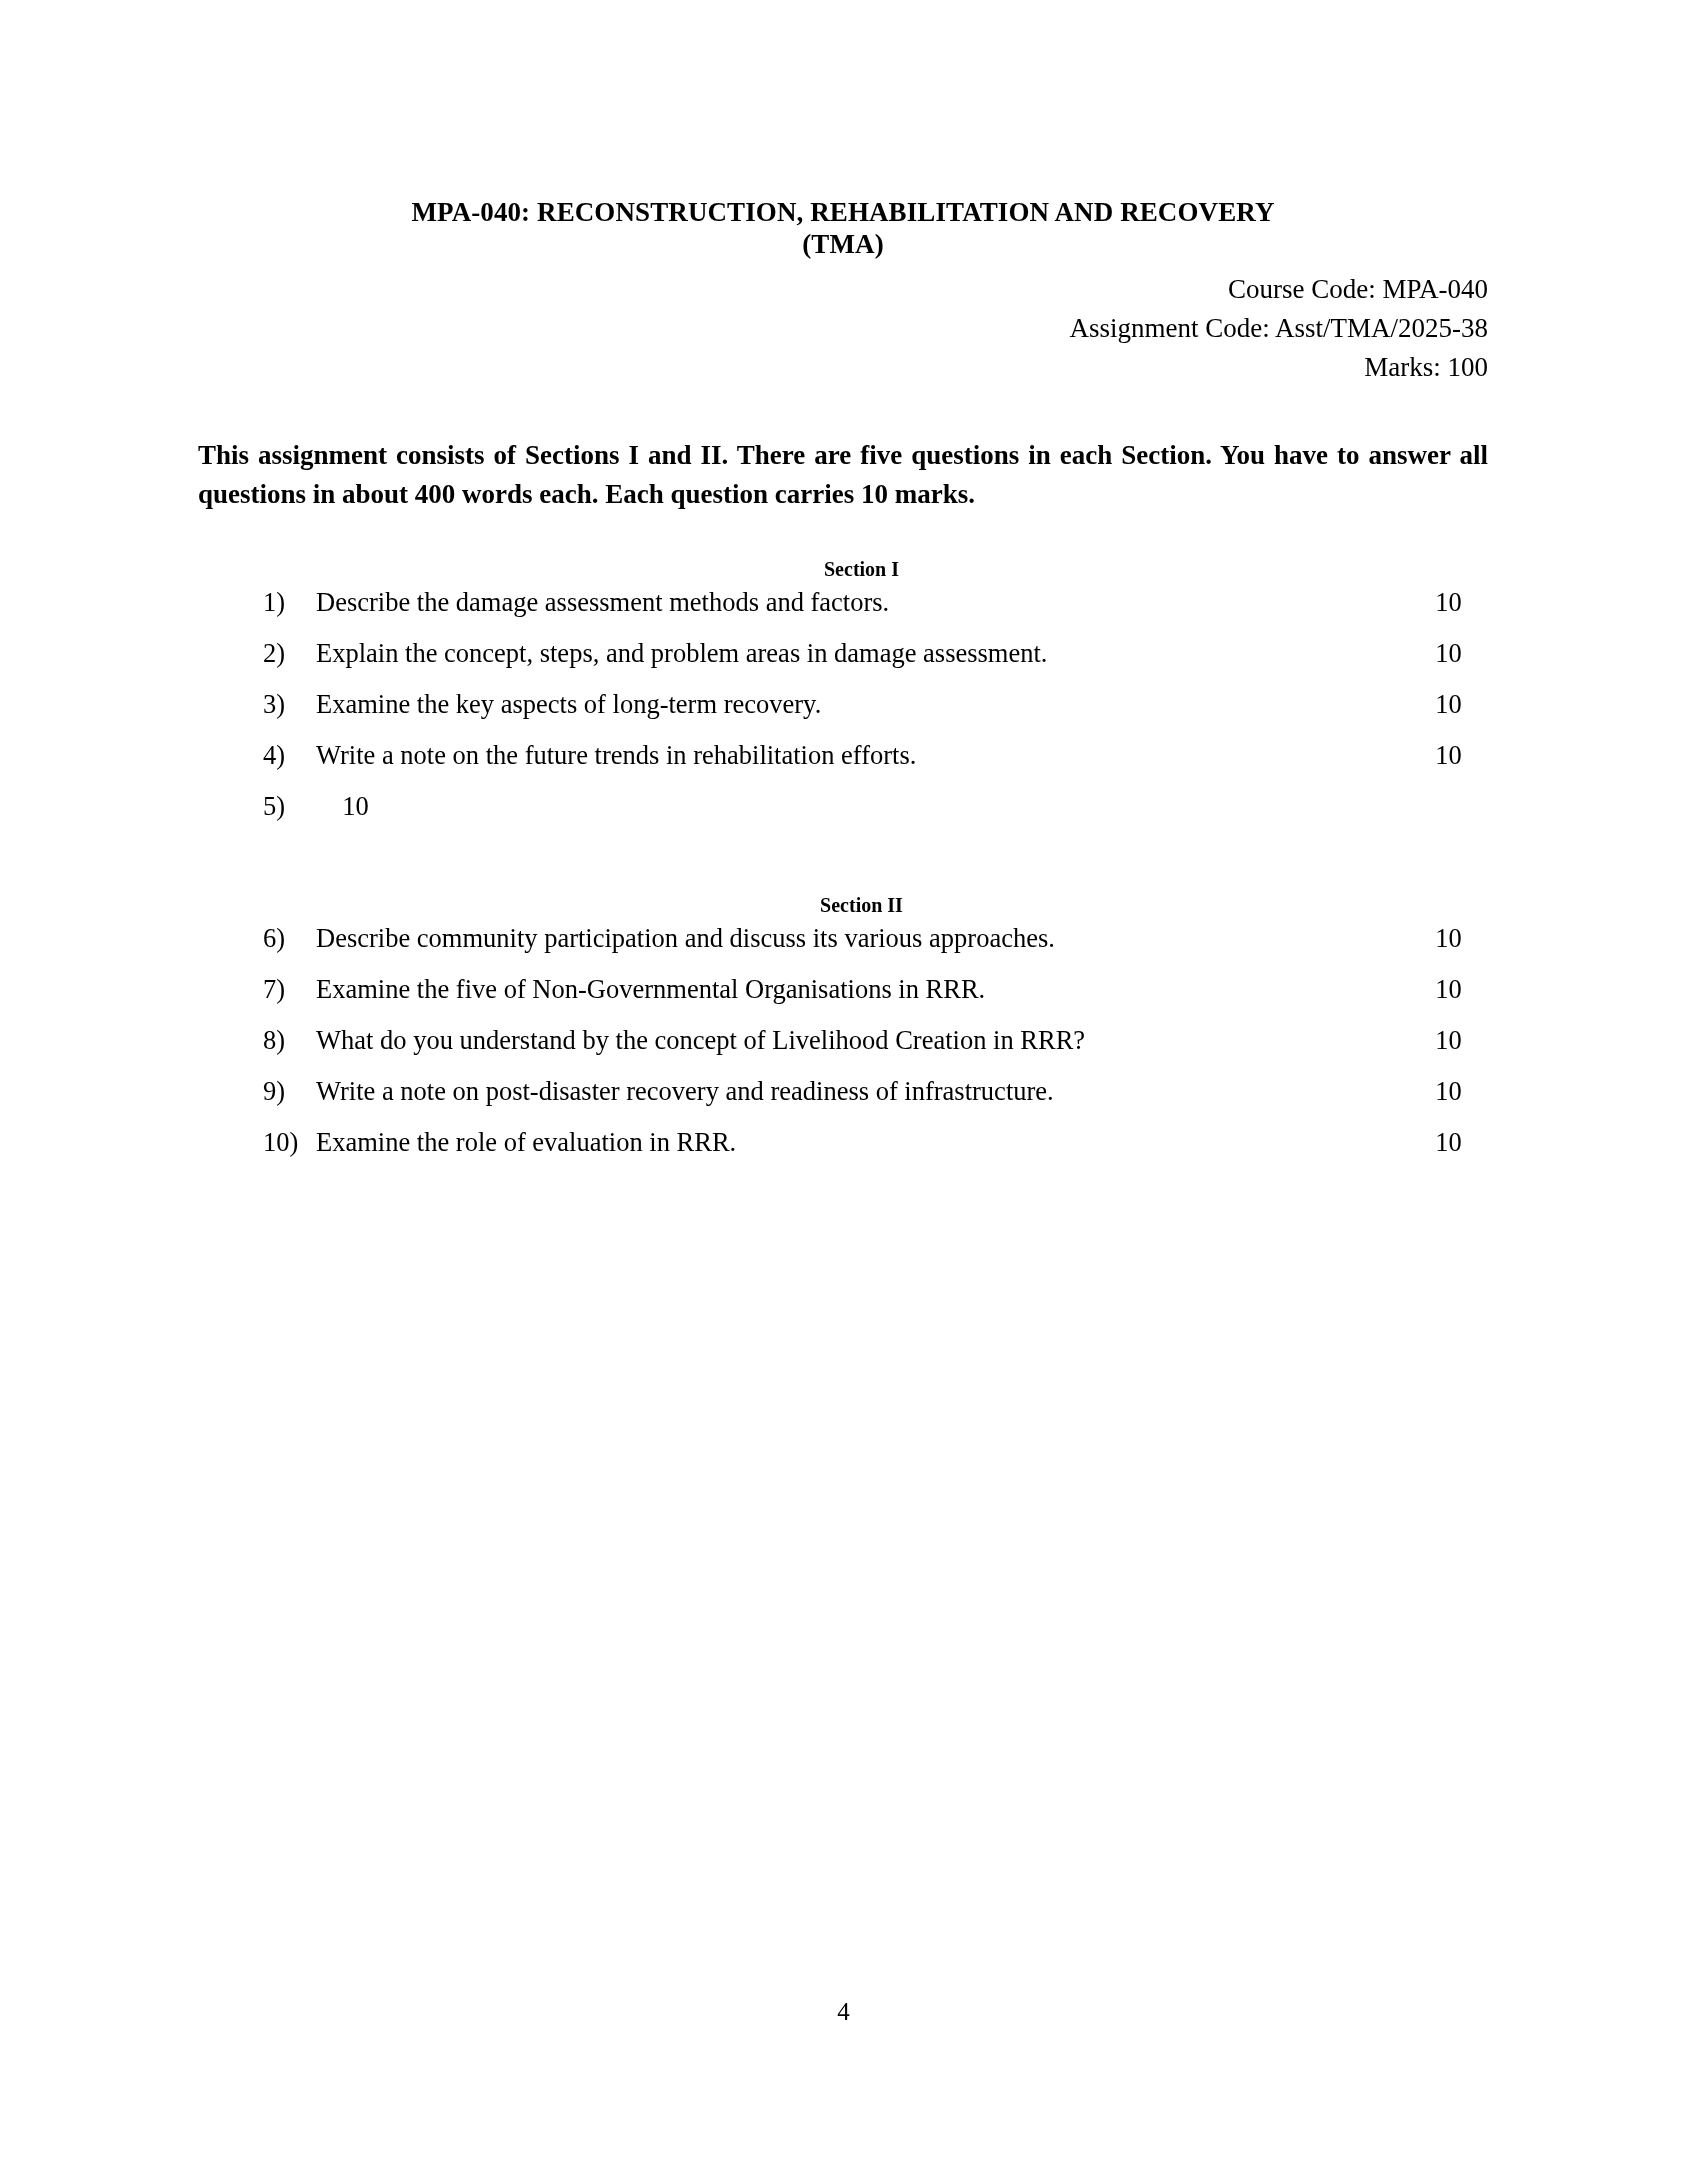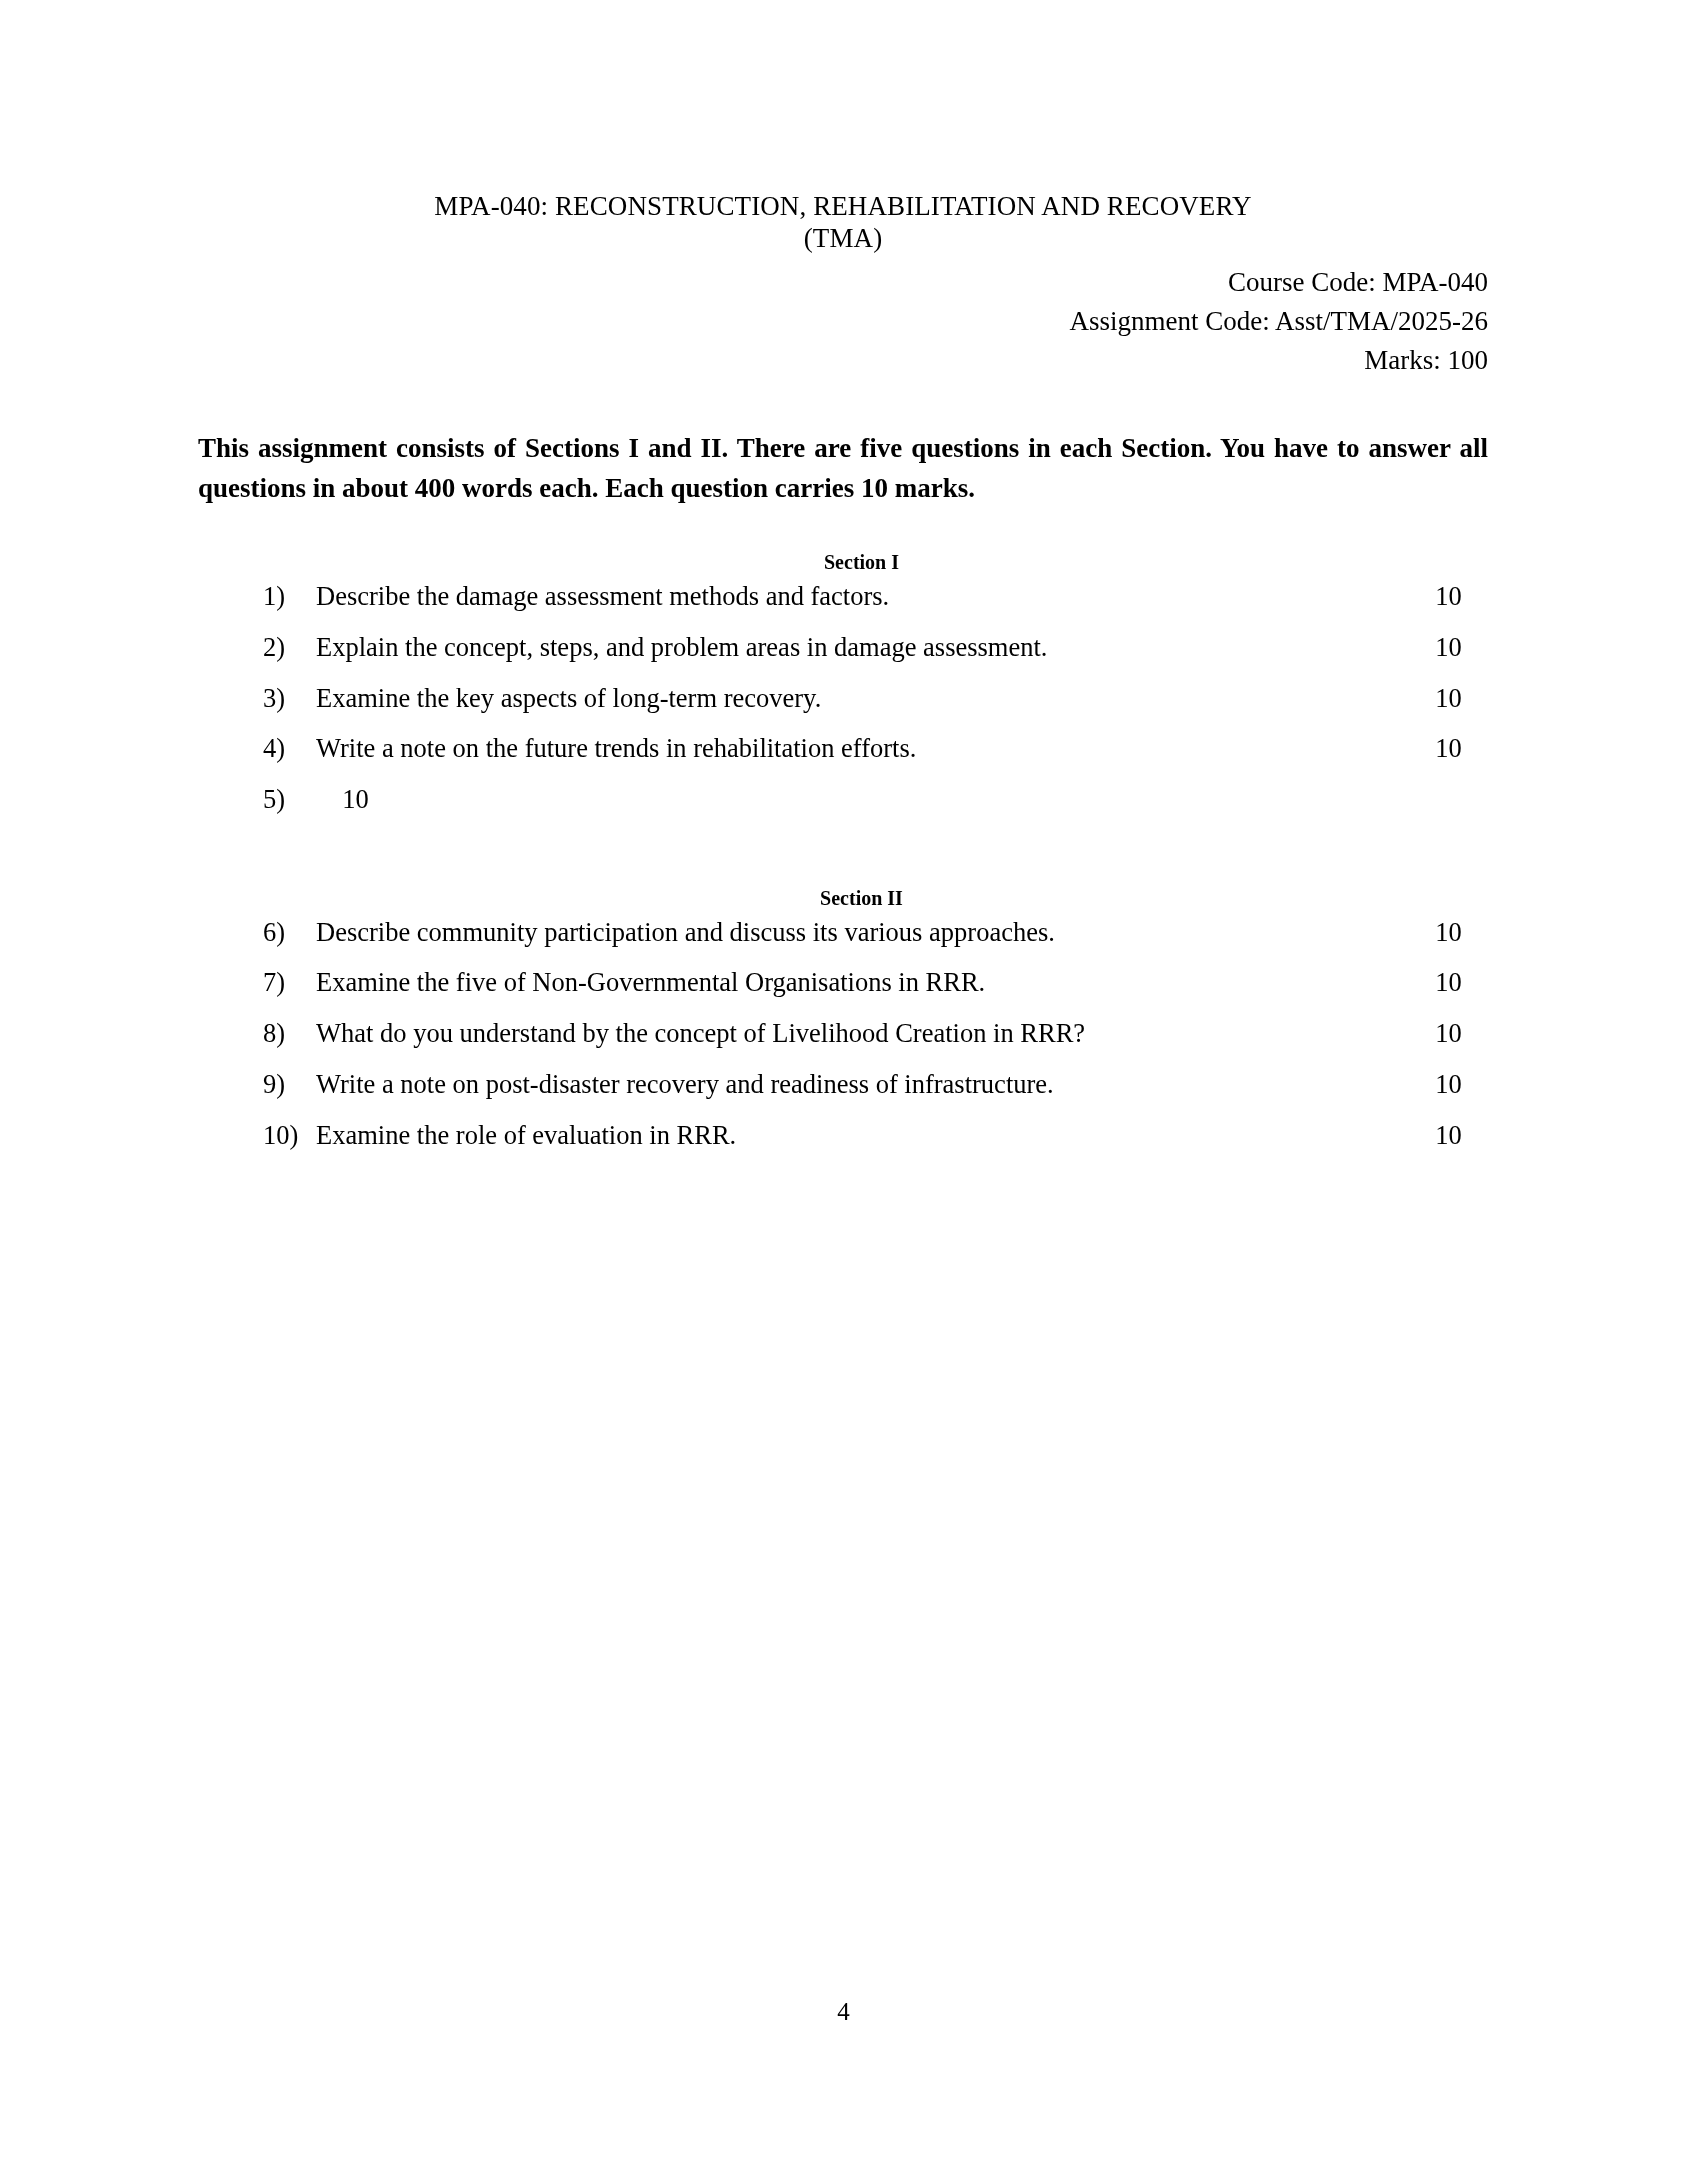--- a/index.html
+++ b/index.html
@@ -26,25 +26,25 @@
   .content {
     position: absolute;
     left: 198px;
     top: 187px;
     width: 1290px;
   }
 
   
   .doc-title {
     text-align: center;
-    font-weight: normal;
+    font-weight: bold;
     font-size: 27px;
     line-height: 1.17;
     letter-spacing: 0.1px;
-    margin: 4px;
+    margin: 10px;
     padding: 0 18.5px;
   }
   .doc-title .line2 {
     display: block;
   }
 
   .meta-block {
     margin-top: 9.3px;
     text-align: right;
     font-weight: normal;
@@ -135,21 +135,21 @@
 
   <div class="content">
 
     <h1 class="doc-title">
       <span>MPA-040: RECONSTRUCTION, REHABILITATION AND RECOVERY</span>
       <span class="line2">(TMA)</span>
     </h1>
 
     <div class="meta-block">
       <span class="meta-line">Course Code: MPA-040</span>
-      <span class="meta-line">Assignment Code: Asst/TMA/2025-26</span>
+      <span class="meta-line">Assignment Code: Asst/TMA/2025-38</span>
       <span class="meta-line">Marks: 100</span>
     </div>
 
     <p class="intro">This assignment consists of Sections I and II. There are five questions in each Section. You have to answer all questions in about 400 words each. Each question carries 10 marks.</p>
 
     <h2 class="section-heading sec1">Section I</h2>
 
     <ul class="qlist">
       <li class="qrow">
         <span class="qnum">1)</span>

